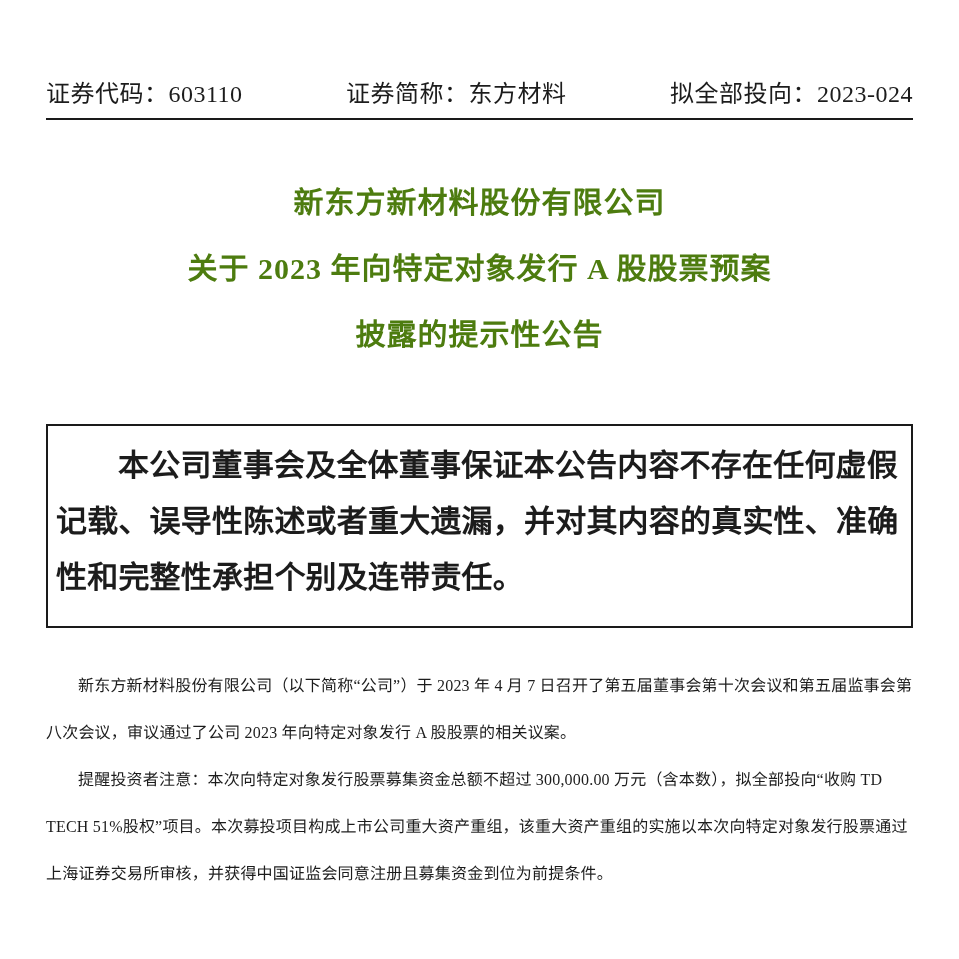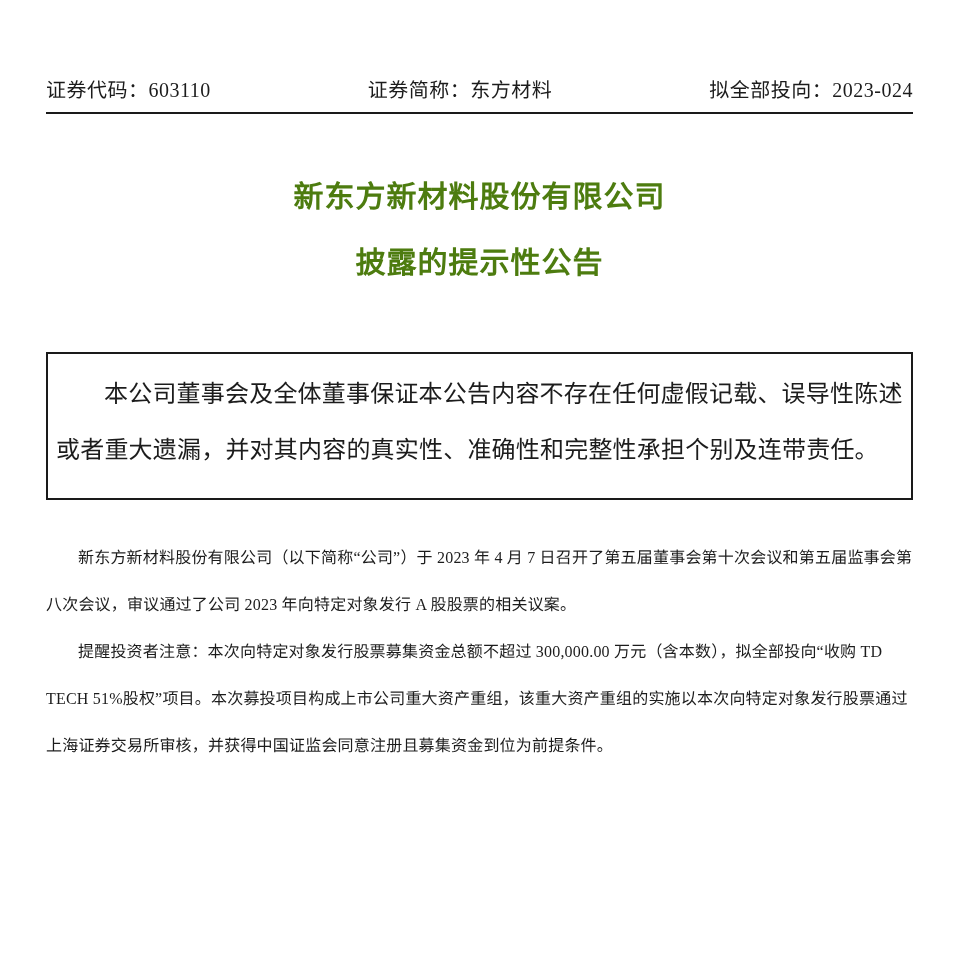--- a/index.html
+++ b/index.html
@@ -15,21 +15,21 @@
     width: 959px;
     height: 959px;
     padding: 74px 46px 0 46px;
     background: #ffffff;
   }
   
   .doc-header {
     display: flex;
     justify-content: space-between;
     align-items: flex-start;
-    font-size: 20px;
+    font-size: 24px;
     letter-spacing: 0.5px;
     white-space: nowrap;
   }
   .header-rule {
     margin-top: 9px;
     height: 2px;
     background: #1a1a1a;
   }
   
   .title-block {
@@ -43,22 +43,22 @@
     line-height: 66px;
     letter-spacing: 1px;
   }
   
   .notice-box {
     margin-top: 56px;
     border: 2px solid #1a1a1a;
     padding: 12px 8px 20px 8px;
   }
   .notice-text {
-    font-weight: normal;
-    font-size: 24px;
+    font-weight: bold;
+    font-size: 31px;
     line-height: 56px;
     text-indent: 2em;
     letter-spacing: 0.2px;
   }
   
   .body-block {
     margin-top: 34px;
   }
   .body-para {
     font-size: 16px;
@@ -81,20 +81,21 @@
     </div>
     <div class="header-cell">
       <span>拟全部投向：</span><span>2023-024</span>
     </div>
   </div>
 
   <div class="header-rule"></div>
 
   <div class="title-block">
     <div class="title-line">新东方新材料股份有限公司</div>
+    <div class="title-line">关于 2023 年向特定对象发行 A 股股票预案</div>
     <div class="title-line">披露的提示性公告</div>
   </div>
 
   <div class="notice-box">
     <p class="notice-text">本公司董事会及全体董事保证本公告内容不存在任何虚假记载、误导性陈述或者重大遗漏，并对其内容的真实性、准确性和完整性承担个别及连带责任。</p>
   </div>
 
   <div class="body-block">
     <p class="body-para">新东方新材料股份有限公司（以下简称“公司”）于 2023 年 4 月 7 日召开了第五届董事会第十次会议和第五届监事会第八次会议，审议通过了公司 2023 年向特定对象发行 A 股股票的相关议案。</p>
     <p class="body-para">提醒投资者注意：本次向特定对象发行股票募集资金总额不超过 300,000.00 万元（含本数），拟全部投向“收购 TD TECH 51%股权”项目。本次募投项目构成上市公司重大资产重组，该重大资产重组的实施以本次向特定对象发行股票通过上海证券交易所审核，并获得中国证监会同意注册且募集资金到位为前提条件。</p>

